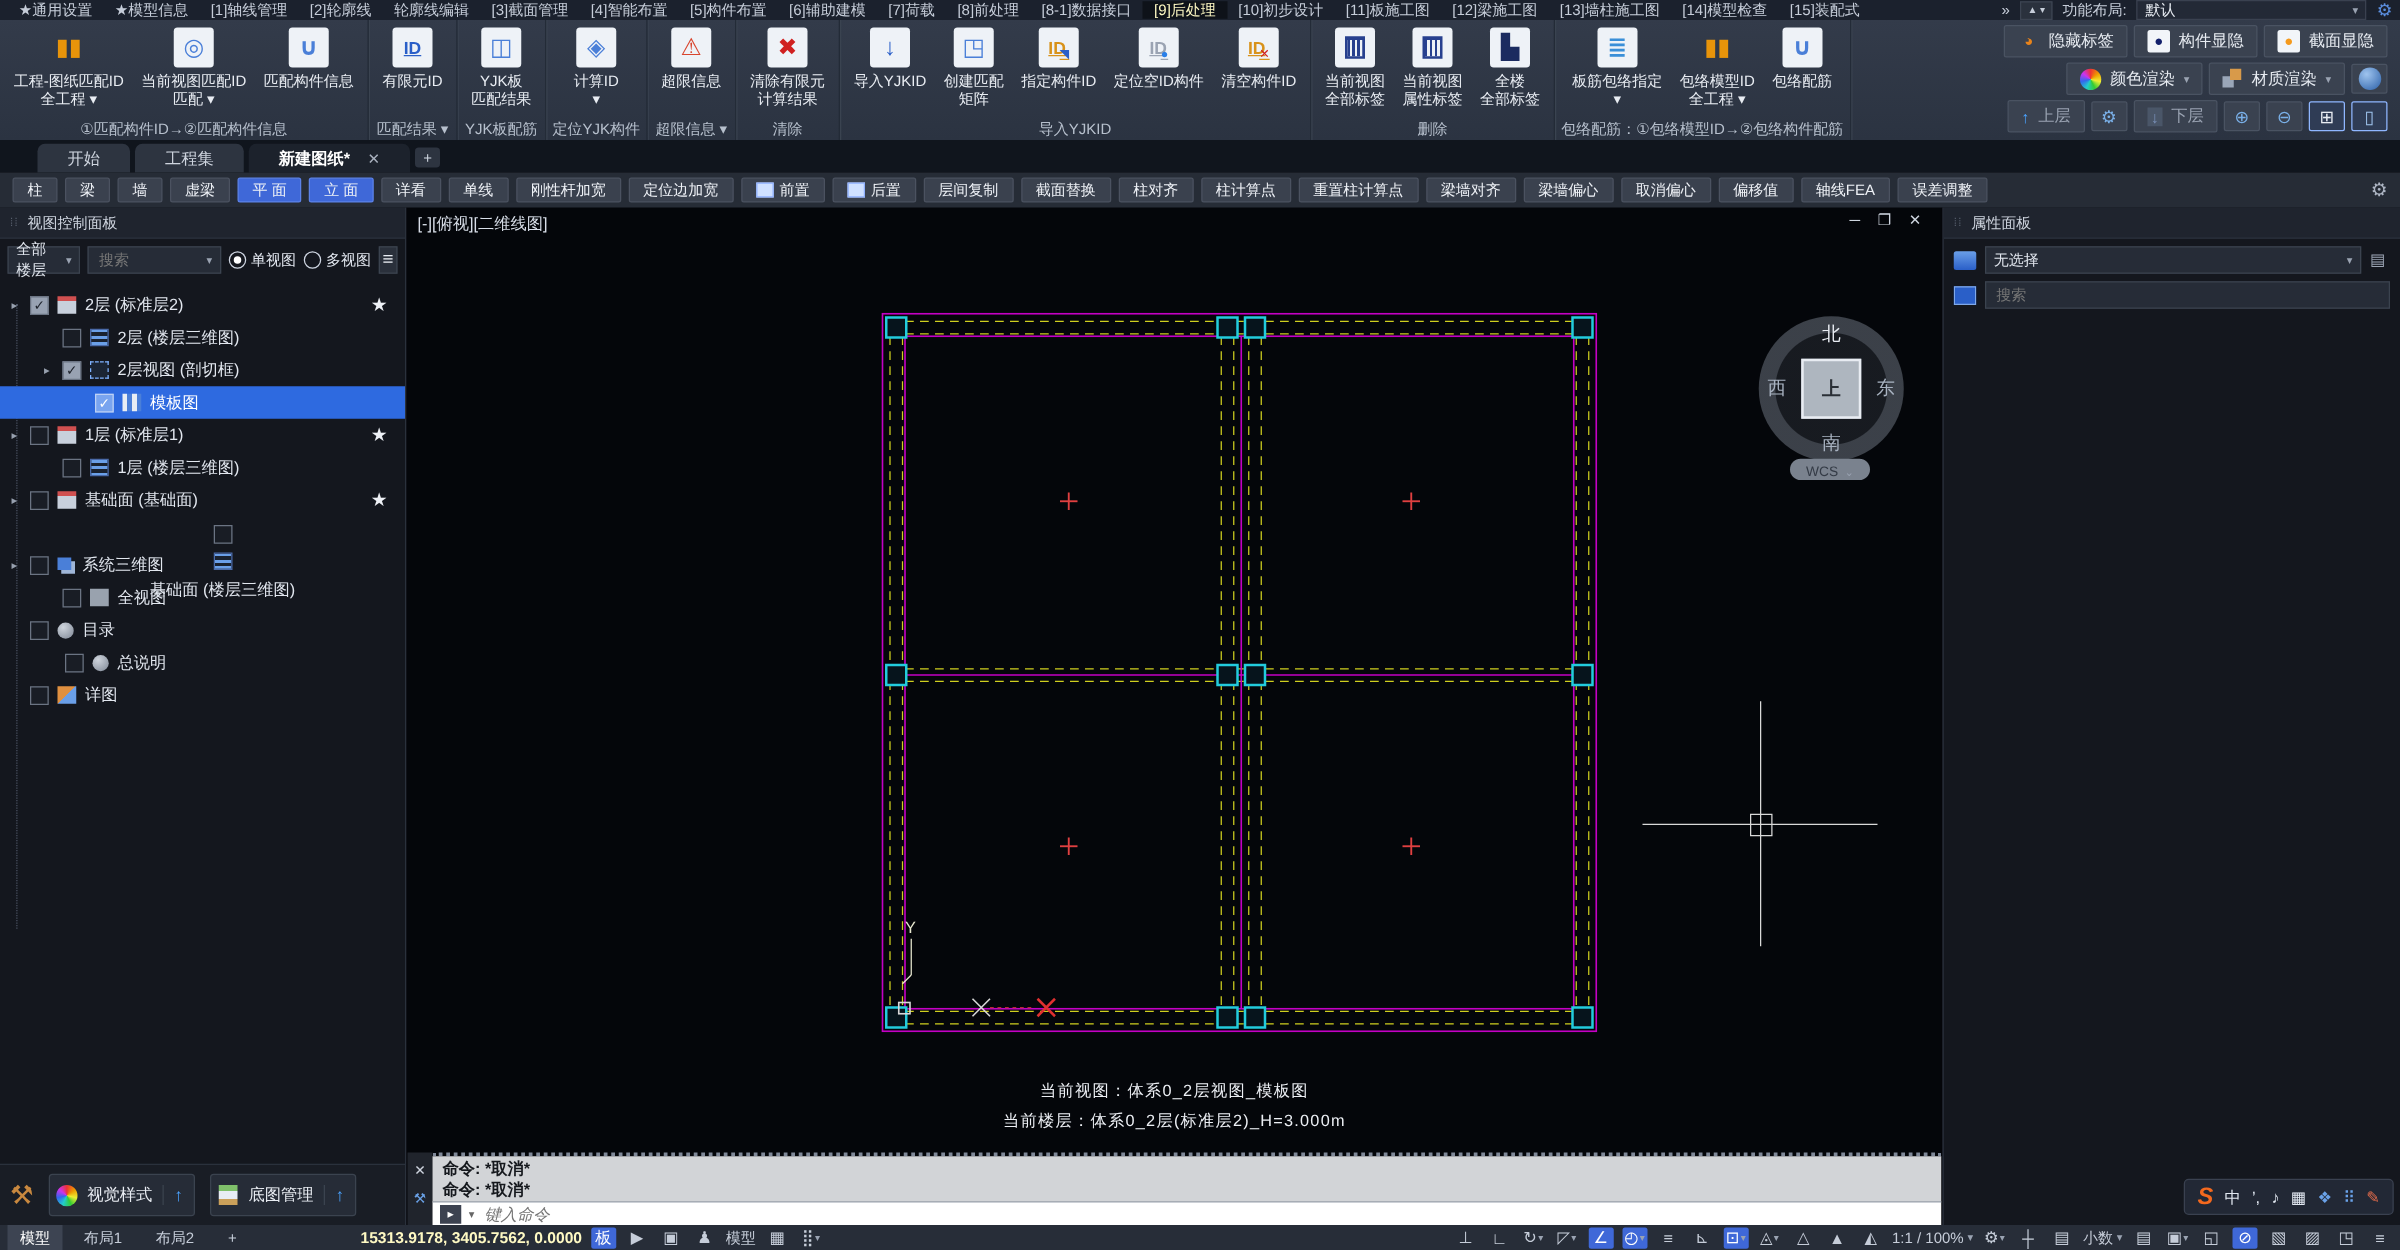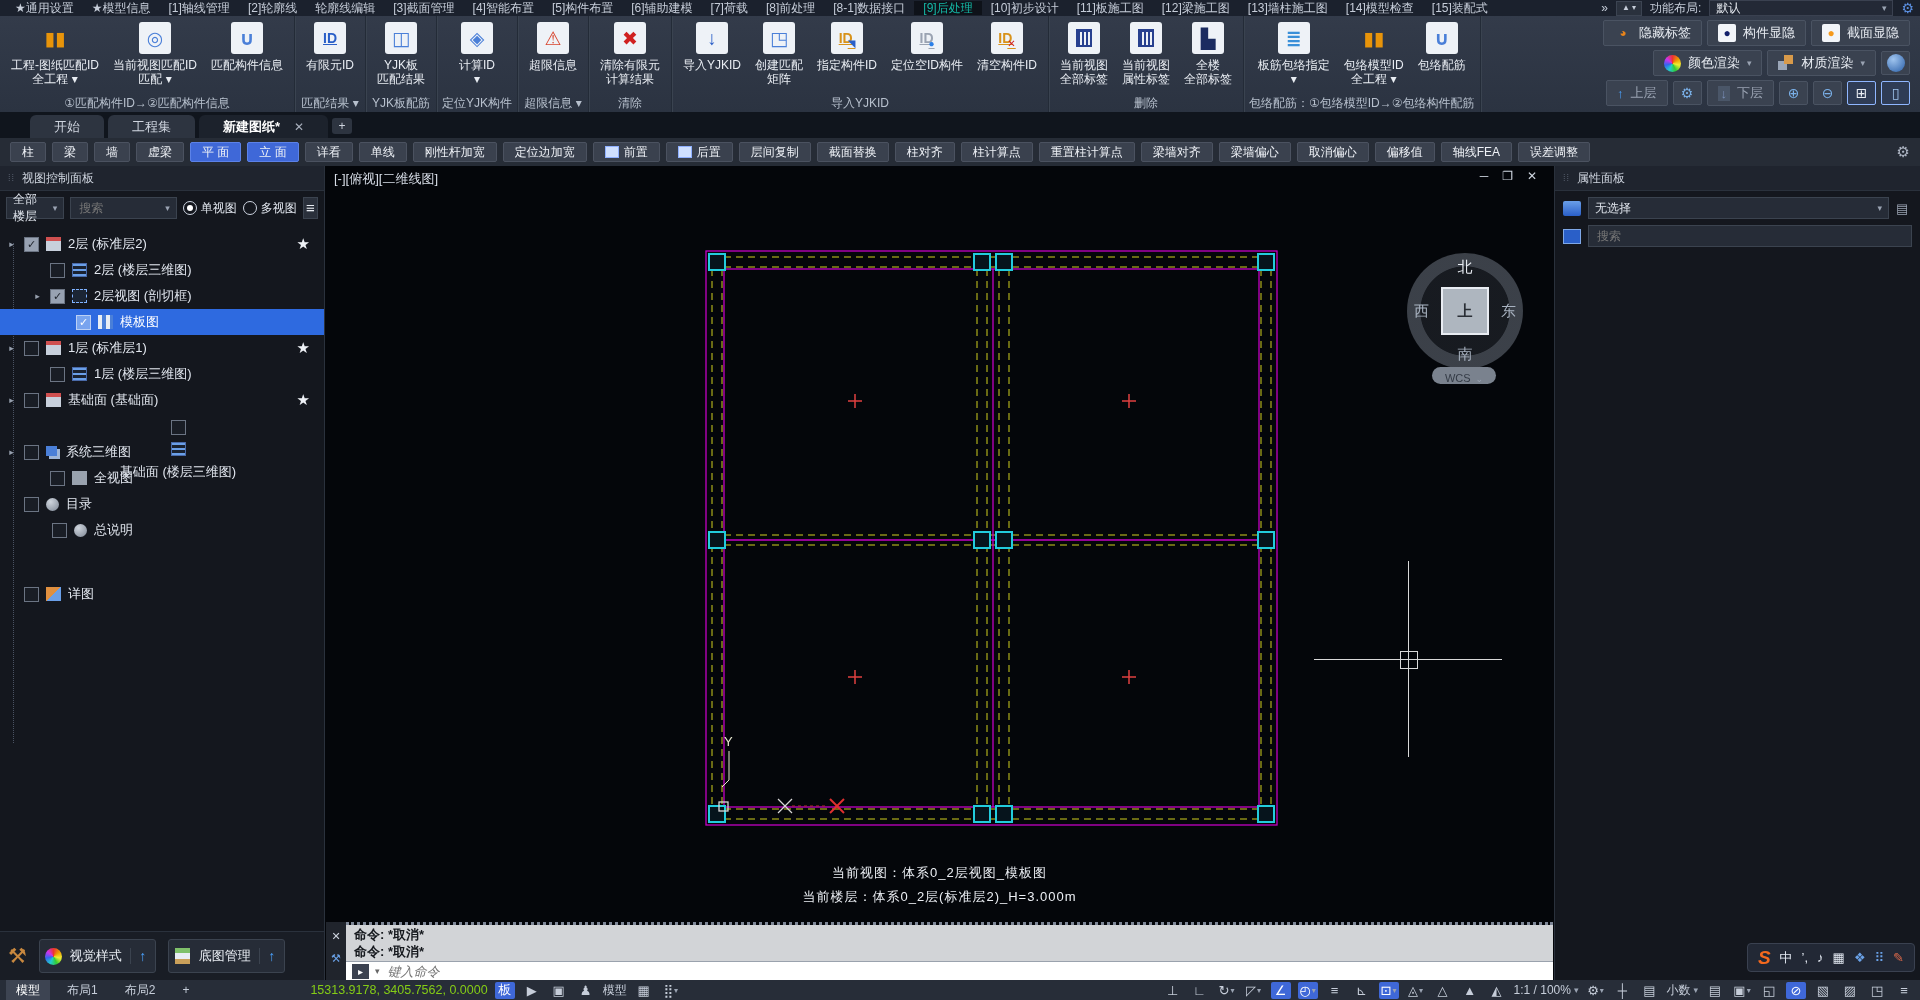--- a/index.html
+++ b/index.html
@@ -2,21 +2,21 @@
 <html><head>
 <meta charset="utf-8">
 <style>
   html,body{margin:0;padding:0}
   body{width:1920px;height:1000px;position:relative;overflow:hidden;background:#04060a;
        font-family:"Liberation Sans","DejaVu Sans",sans-serif;color:#d8dde6;font-size:12px}
   
   #menubar{position:absolute;left:0;top:0;width:1920px;height:16px;background:#1b212d;
            display:flex;align-items:center;padding:0 6px;box-sizing:border-box;z-index:9}
   .mi{padding:0 9px;line-height:16px;white-space:nowrap;color:#c6cdd9;font-size:12px}
-  .mi.active{background:#0e1219;color:#14b8a6}
+  .mi.active{background:#0e1219;color:#fef9c3}
   .mb-right{margin-left:auto;display:flex;align-items:center;gap:8px;color:#c6cdd9}
   .mb-collapse{background:#2a313d;border:1px solid #3c4452;padding:0 5px;height:13px;line-height:12px;font-size:8px}
   .mb-layout-val{display:flex;align-items:center;gap:70px;background:#232936;border:1px solid #3a4150;
                  height:14px;padding:0 6px;min-width:170px;justify-content:space-between;color:#e8ecf2}
   
   #ribbon{position:absolute;left:0;top:16px;width:1920px;height:96px;background:linear-gradient(#333b4a,#2b3341);
           display:flex;box-sizing:border-box;z-index:8}
   #ribbon-groups{display:flex}
   .rb-g{display:flex;flex-direction:column;border-right:1px solid #232b37;box-shadow:1px 0 0 #3a4350;padding:2px 5px 0}
   .rb-btns{flex:1;display:flex;align-items:flex-start;justify-content:center;gap:2px}
@@ -150,21 +150,21 @@
   .cmd-hist{background:#d2d4d7;color:#15181d;font-size:13px;padding:1px 8px;flex:1;line-height:17px;font-weight:bold}
   .cmd-input{height:23px;background:#fff;display:flex;align-items:center;padding:0 6px;gap:6px;border-top:1px solid #9aa2ad}
   .cmd-pic{width:17px;height:15px;background:#3c4250;color:#fff;font-size:10px;display:flex;align-items:center;justify-content:center}
   .cmd-input .dd-arr{color:#666}
   .cmd-input input{border:none;outline:none;font-style:italic;color:#8a8f99;font-size:13px;flex:1;background:transparent}
   
   #statusbar{position:absolute;left:0;bottom:0;width:1920px;height:20px;background:#272d38;display:flex;
              align-items:center;font-size:12px;color:#c6cdd9;gap:7px;padding:0 6px;box-sizing:border-box;z-index:9}
   .sb-tab{padding:0 10px;height:20px;line-height:20px;white-space:nowrap}
   .sb-tab.active{background:#3d4452;color:#fff}
-  .sb-coords{margin-left:104px;color:#84cc16;font-size:12.5px;font-weight:normal;white-space:nowrap}
+  .sb-coords{margin-left:82px;color:#fef9c3;font-size:12.5px;font-weight:bold;white-space:nowrap}
   .sb-ic{min-width:18px;height:17px;display:flex;align-items:center;justify-content:center;font-size:13px;
          color:#c6cdd9;border-radius:2px;gap:1px;padding:0 1px}
   .sb-ic.active{background:#3f68d8;color:#fff}
   .sb-ic .dd-arr{font-size:8px}
   .sb-lab{white-space:nowrap;display:flex;align-items:center;gap:3px}
   .sb-flex{flex:1}
 </style>
 </head>
 <body>
 
@@ -598,21 +598,21 @@
         <span class="tcb"></span>
         <span class="ticon ti-sphere"></span>
         <span>目录</span>
       </div>
       <div class="trow" style="padding-left: 6px; margin-left: 28px;">
         <span class="texp"></span>
         <span class="tcb"></span>
         <span class="ticon ti-sphere"></span>
         <span>总说明</span>
       </div>
-      <div class="trow" style="padding-left: 6px; margin-top: 38px;">
+      <div class="trow" style="padding-left: 6px;">
         <span class="texp"></span>
         <span class="tcb"></span>
         <span class="ticon ti-cubes"></span>
         <span>详图</span>
       </div>
     </div>
   <div id="vc-bottom">
     <span class="tools-ic">⚒</span>
     <span class="pv-btn">
       <span class="ic">

